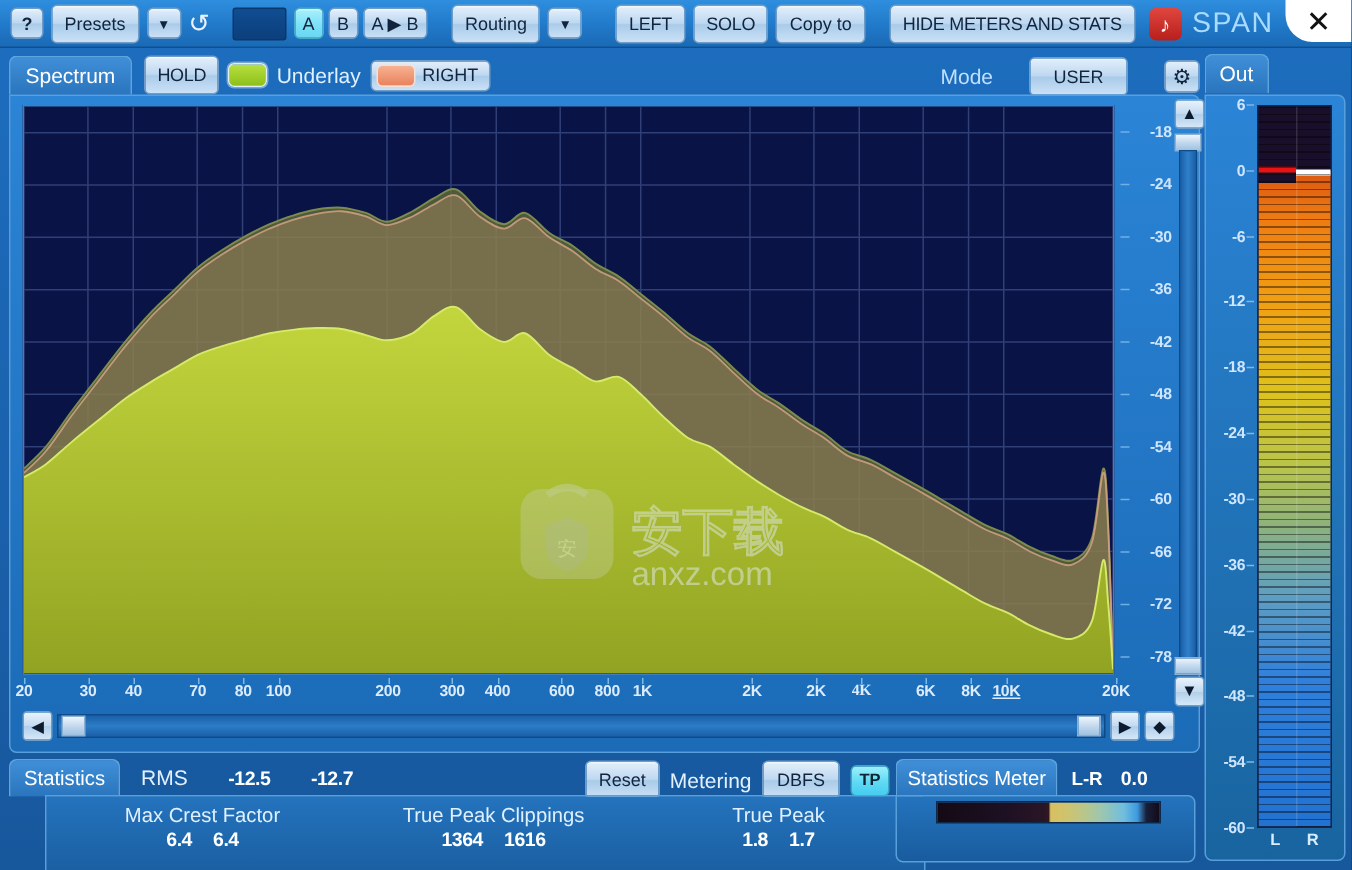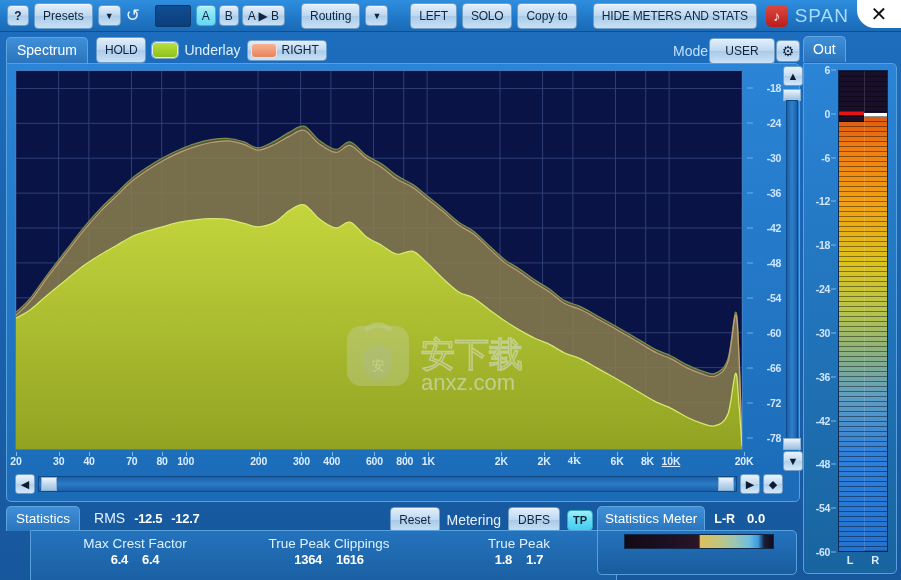--- a/index.html
+++ b/index.html
@@ -102,21 +102,21 @@
     background: linear-gradient(180deg,#f7b191 0%, #e8825c 100%);
     border: 1px solid #f3e0d6;
   }
   .pill-right {
     background: linear-gradient(180deg,#e3effb 0%, #bed8f1 48%, #a9cbe9 52%, #cbe1f6 100%);
     border: 1px solid #6f9dc8; border-radius: 4px;
     height: 21px; display:flex; align-items:center; gap:5px; padding: 0 7px 0 3px;
     font-size: 12px; color:#11243c;justify-content:flex-end;
   }
   .lbl-underlay { color: #dff0ff; font-size: 14px; }
-  .mode-area { position: absolute; right: 0; top: 2px; display:flex; align-items:center; gap:1px; }
+  .mode-area { position: absolute; right: 0; top: 2px; display:flex; align-items:center; gap:24px; }
   .lbl-mode { color: #bfe0ff; font-size: 14px; }
   .gear-btn {
     width: 24px; height: 22px; border-radius: 4px;
     background: linear-gradient(180deg,#e3effb 0%, #bed8f1 48%, #a9cbe9 52%, #cbe1f6 100%);
     border: 1px solid #6f9dc8;
     display:flex; align-items:center; justify-content:center;
     color:#12243c; font-size:14px;
   }
 
   .spec-body {
@@ -247,21 +247,21 @@
     background: linear-gradient(180deg,#3f8fd8 0%, #2a75bd 100%);
     border: 1px solid #5fa5dd; border-bottom:none;
     border-radius: 5px 5px 0 0; color:#fff; font-size:13.5px;
     padding: 2px 9px; height: 25px; display:flex; align-items:center;
   }
   .stats-body {
     position:absolute; left:0; top:25px; width: 587px; height: 60px;
     background: linear-gradient(180deg,#2473bd 0%, #195c9e 100%);
     border: 1px solid #58a0dc; border-radius: 0 5px 5px 5px; margin-left: 24px;
   }
-  .rms-row { display:flex; align-items:baseline; gap: 9px; margin-left: 14px; }
+  .rms-row { display:flex; align-items:baseline; gap: 27px; margin-left: 14px; }
   .rms-lab { color:#e3f1ff; font-size:14px; }
   .rms-val { color:#ffffff; font-size:13px; font-weight:bold; letter-spacing:-0.3px; }
   .reset-area { position:absolute; right: 0px; top:2px; display:flex; align-items:center; gap:7px; }
   .metering-lab { color:#e3f1ff; font-size:14px; }
   .tp-btn {
     background: linear-gradient(180deg,#9df0fb 0%, #5fd9f4 55%, #46cdef 100%);
     border: 1px solid #3aa6c5; border-radius: 4px;
     color:#0c2433; font-size:11px; font-weight:bold;
     height: 21px; width: 26px; display:flex; align-items:center; justify-content:center;
   }

